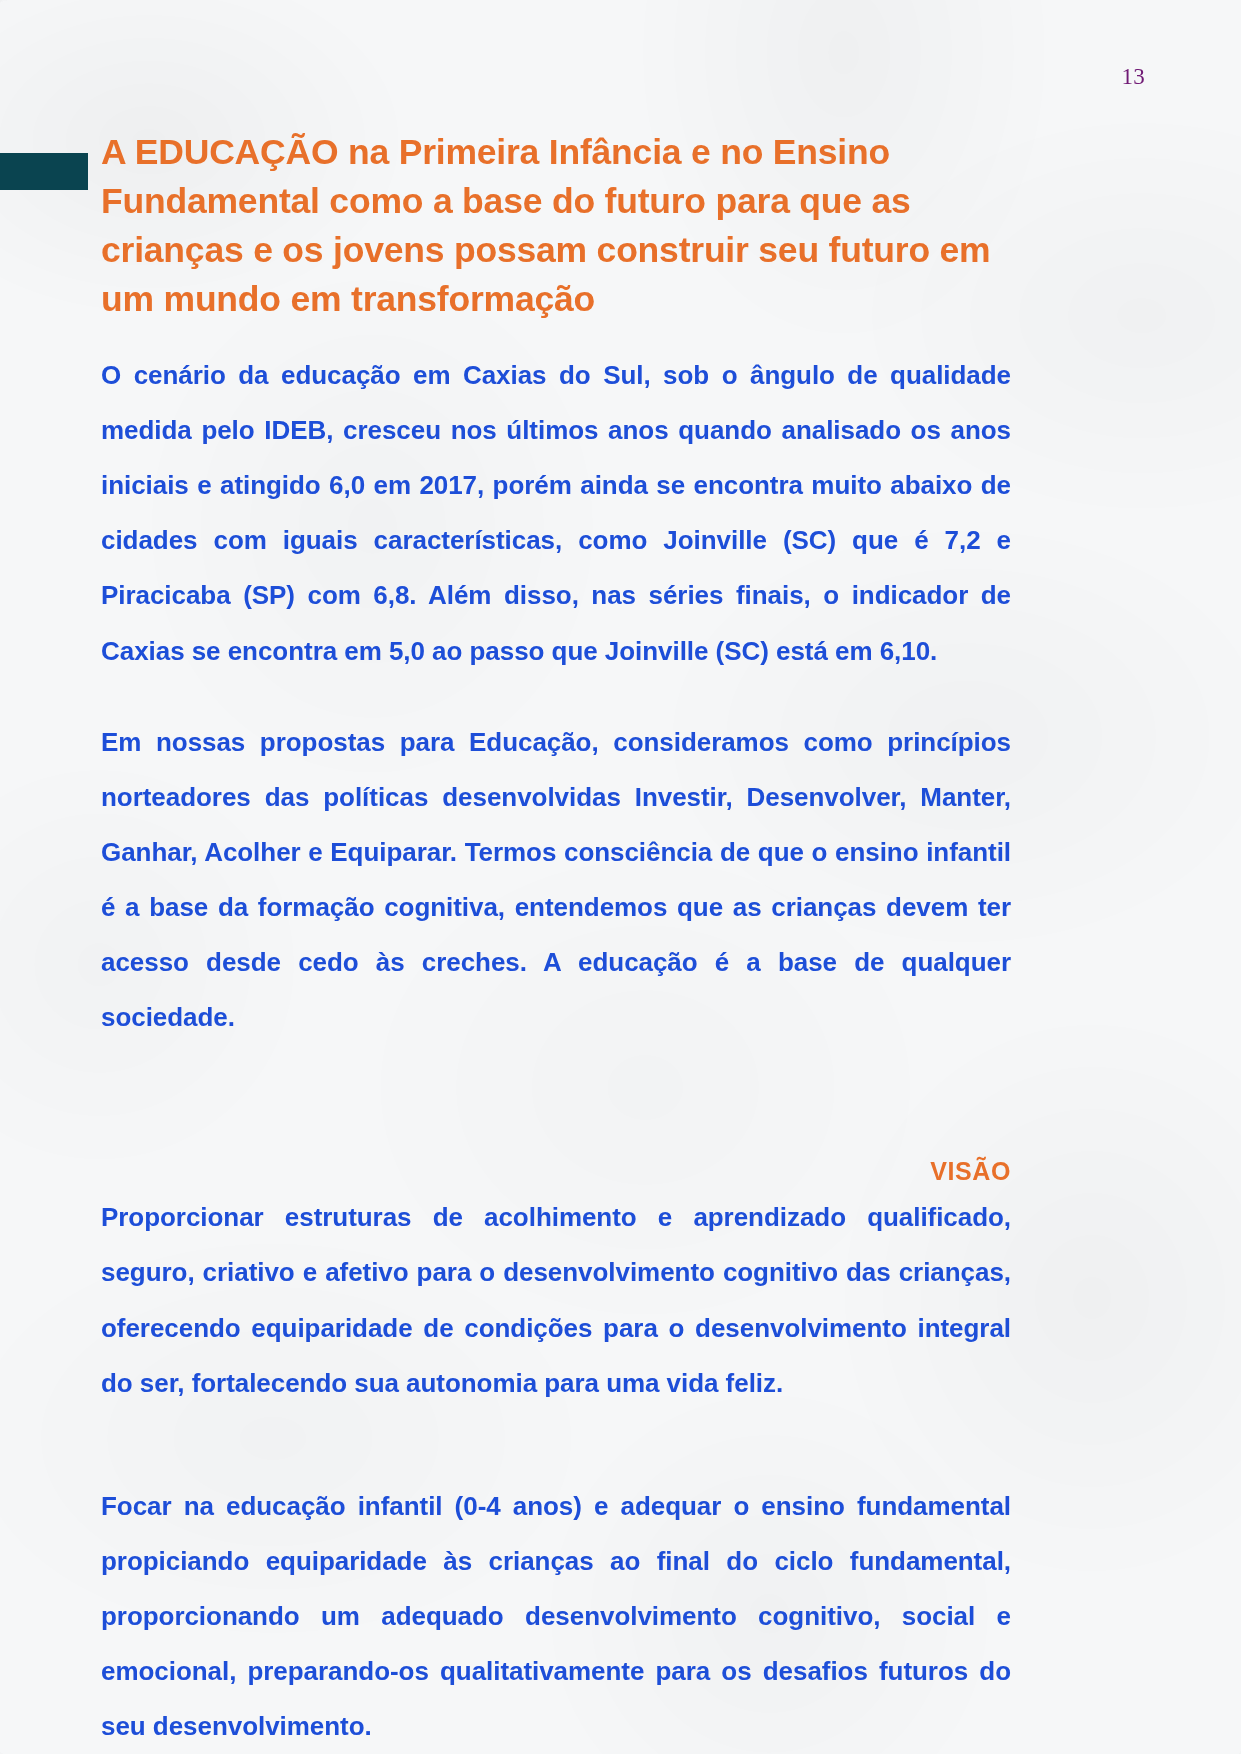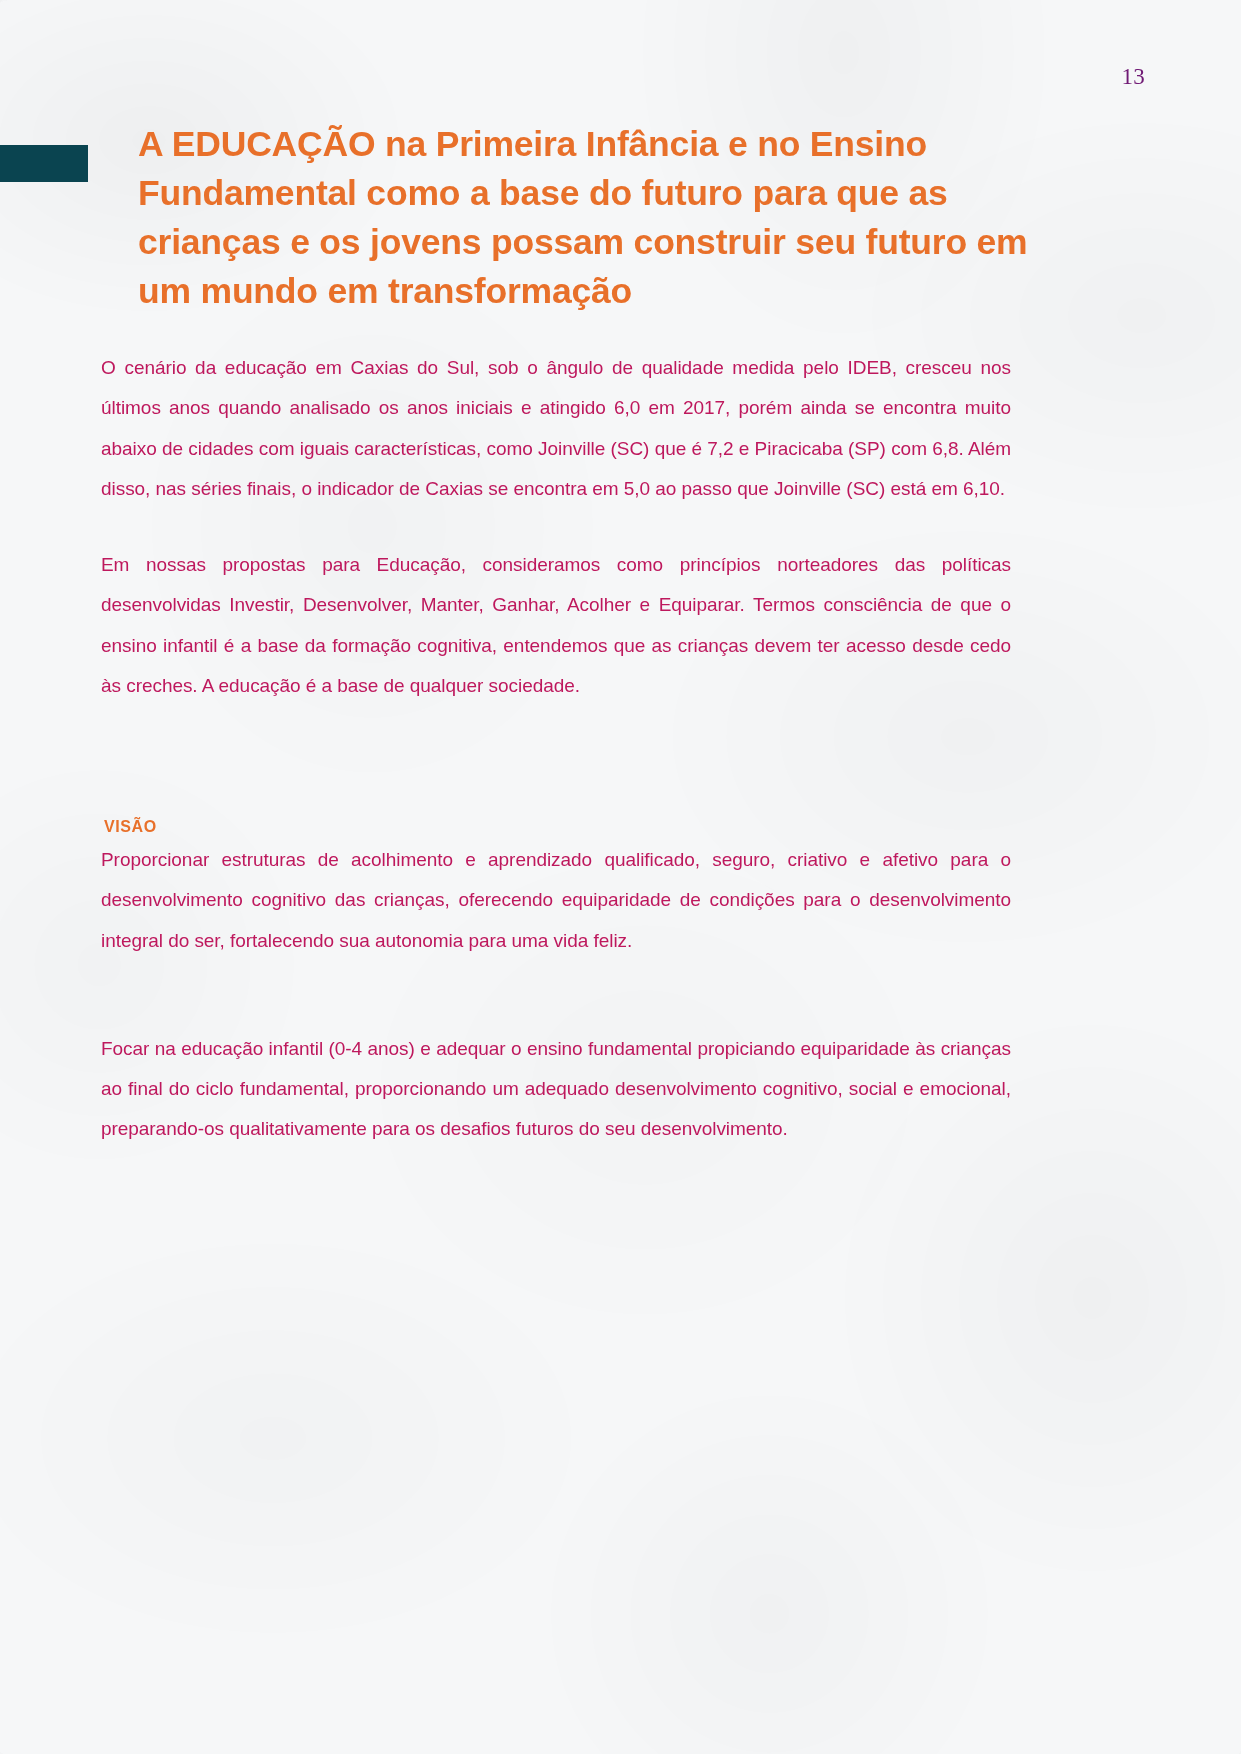--- a/index.html
+++ b/index.html
@@ -45,24 +45,23 @@
     top: 64px;
     right: 96px;
     font-size: 23px;
     color: #701a75;
     font-family: "Liberation Serif", serif;
     letter-spacing: 0.3px;
   }
 
   .title-block {
     position: absolute;
-    top: 120px;
+    top: 128px;
     left: 0;
     right: 96px;
-    padding-left: 37px;
   }
   .title-marker {
     position: absolute;
     left: 0;
     top: 25px;
     width: 88px;
     height: 37px;
     background: #0a4450;
   }
   .title-text {
@@ -78,36 +77,37 @@
 
   .content {
     position: absolute;
     top: 348px;
     left: 101px;
     width: 910px;
   }
 
   p.body {
     margin: 0 0 36px 0;
-    color: #be185d;
-    font-size: 19px;
+    color: #1d4ed8;
+    font-size: 26px;
     line-height: 2.12;
     text-align: justify;
-    font-weight: 400;
+    font-weight: 700;
     letter-spacing: -0.05px;
   }
   p.body:last-child { margin-bottom: 0; }
 
   h2.section-heading {
-    margin: 0 0 4px 3px;
+    margin: 0 0 4px 17px;
     color: #e8702a;
-    font-size: 16px;
+    font-size: 25px;
     font-weight: 700;
     letter-spacing: 0.6px;
     text-transform: uppercase;
+    text-align: right;
   }
 
   .spacer-lg { height: 76px; }
   .spacer-md { height: 32px; }
 </style>
 </head>
 <body>
 
 <div class="paper-texture"></div>
 

